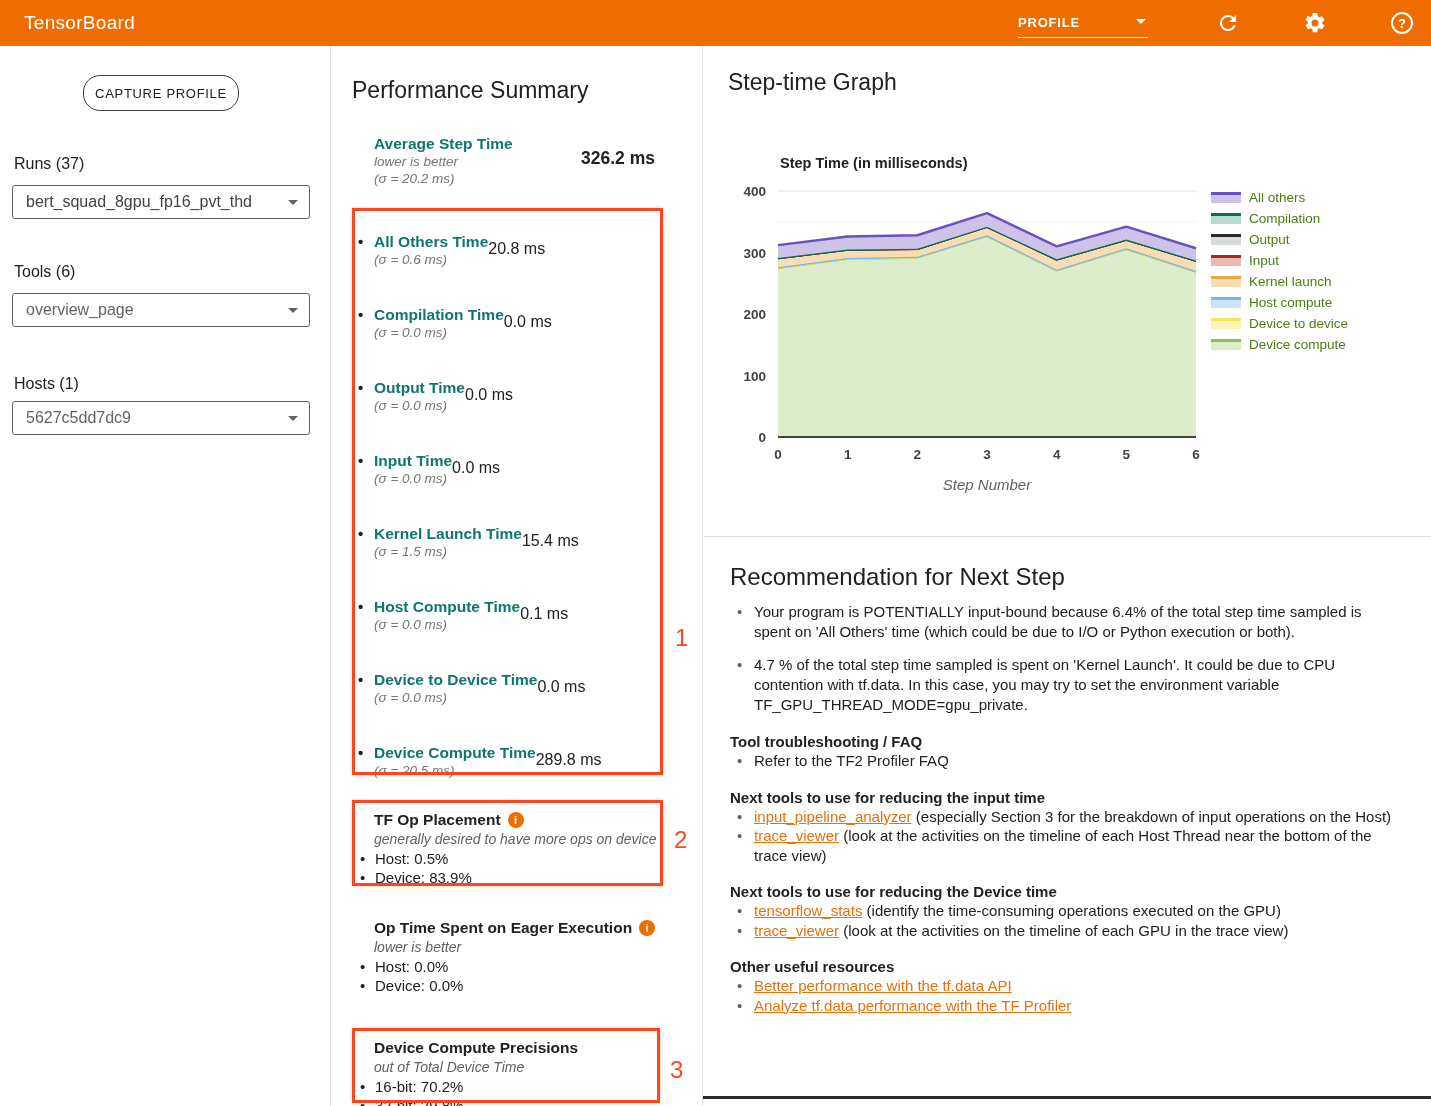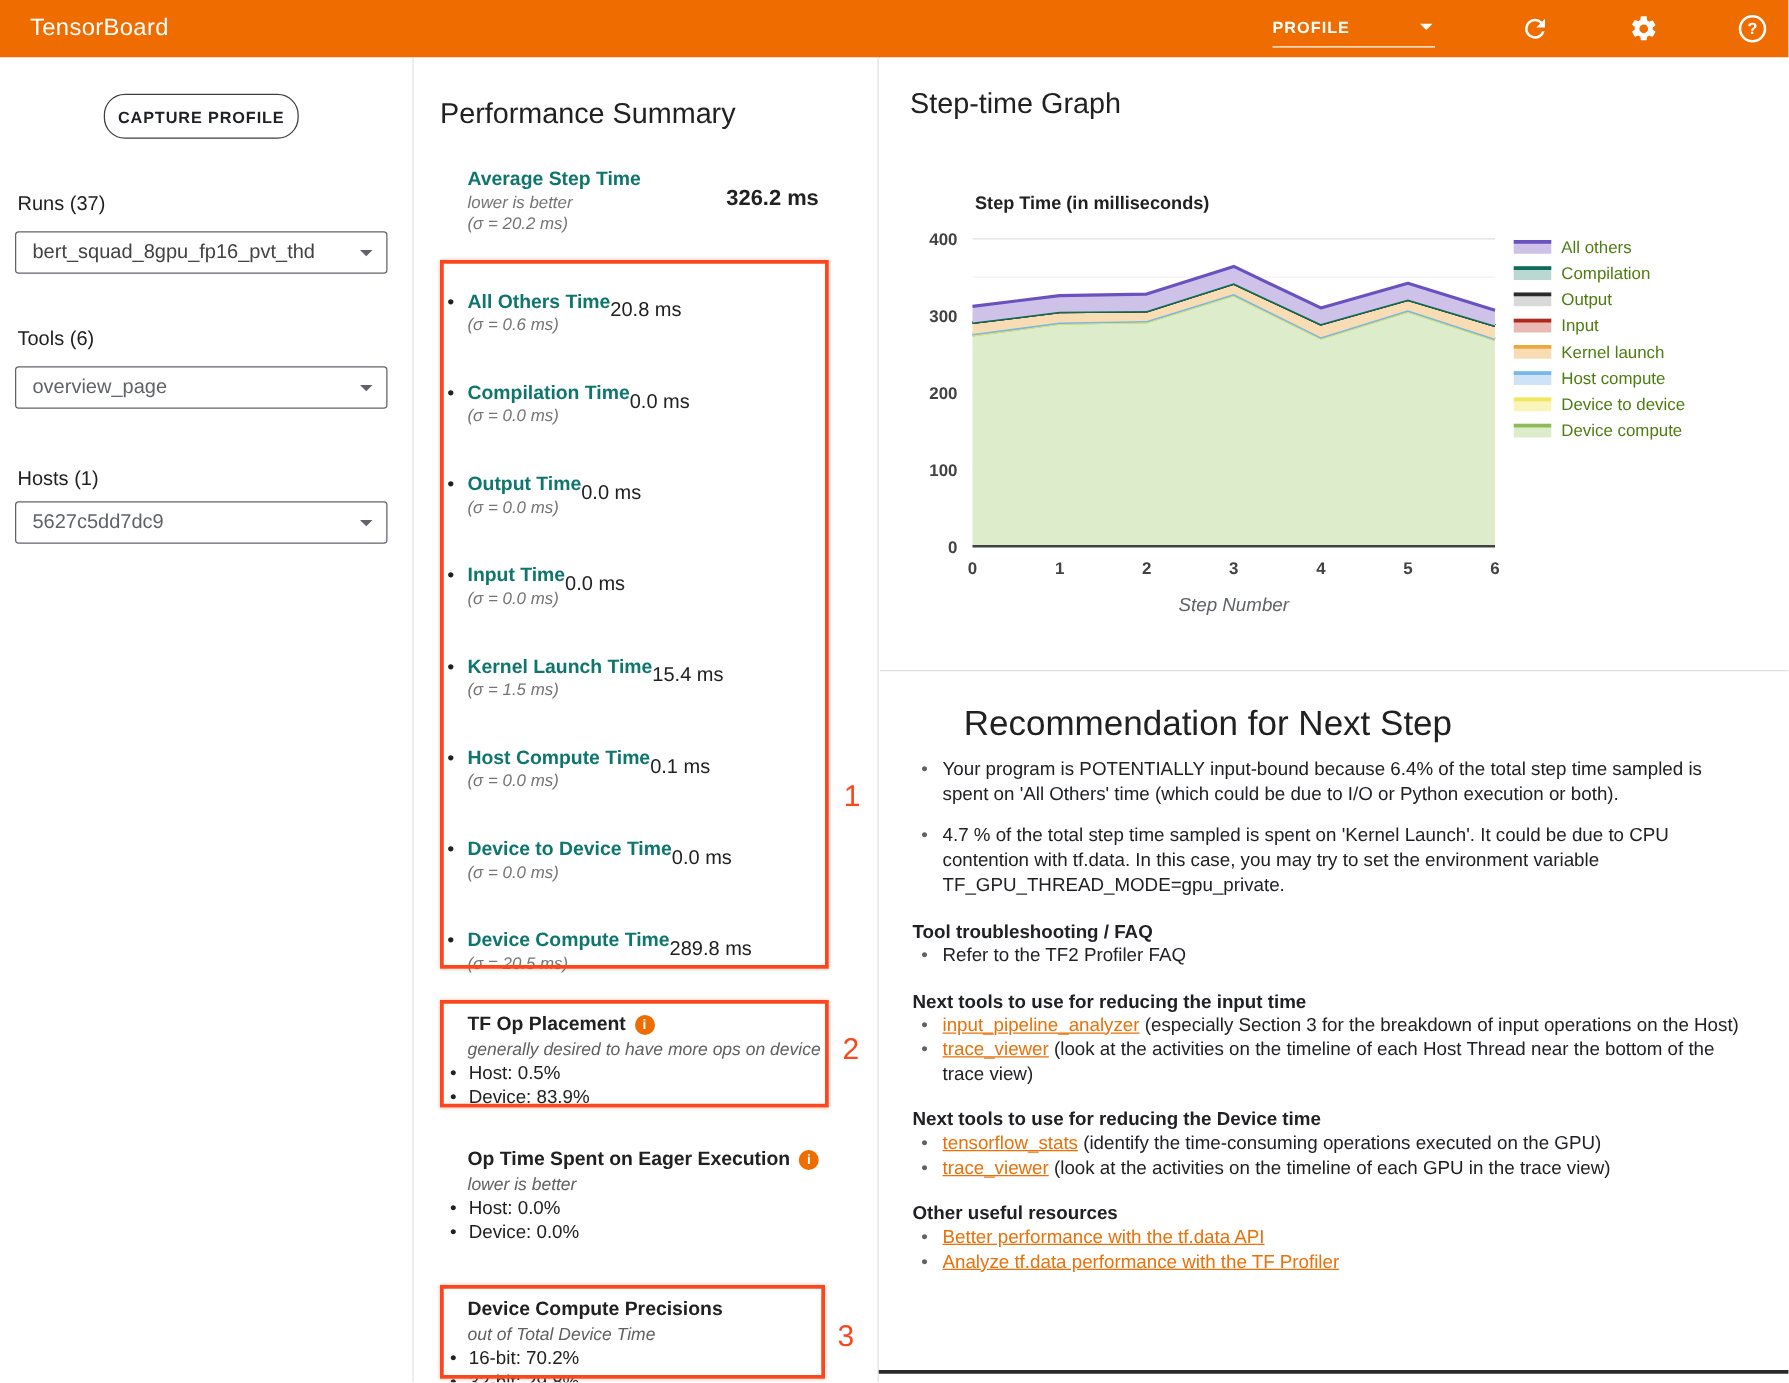--- a/index.html
+++ b/index.html
@@ -18,21 +18,21 @@
 
   
   #sidebar { position:absolute; left:0; top:46px; width:331px; height:1060px; border-right:1px solid #e0e0e0; background:#fff; }
   #summary-pane { position:absolute; left:331px; top:46px; width:372px; height:1060px; border-right:1px solid #e0e0e0; background:#fff; }
   #right-pane { position:absolute; left:704px; top:46px; width:727px; height:1060px; background:#fff; }
   #graph-section { position:absolute; left:0; top:0; width:727px; height:491px; border-bottom:1px solid #e0e0e0; }
   #rec-section { position:absolute; left:0; top:491px; width:727px; height:560px; padding:26px 26px 0 26px; }
   #bottom-bar { position:absolute; left:703px; top:1096px; width:728px; height:3px; background:#2b2b2b; }
 
   
-  #capture-btn { position:absolute; left:83px; top:29px; width:156px; height:36px; border:1px solid #3c4043; border-radius:17px; background:#fff; font-size:13px; font-weight:700; letter-spacing:.7px; color:#202124; display:flex; align-items:center; justify-content:center; cursor:pointer; }
+  #capture-btn { position:absolute; left:83px; top:29px; width:156px; height:36px; border:1px solid #3c4043; border-radius:17px; background:#fff; font-size:13px; font-weight:400; letter-spacing:.7px; color:#202124; display:flex; align-items:center; justify-content:center; cursor:pointer; }
   .side-label { position:absolute; left:14px; font-size:16px; color:#212121; }
   .side-select { position:absolute; left:12px; width:298px; height:34px; border:1px solid #5f6368; border-radius:3px; font-size:16px; display:flex; align-items:center; padding:0 30px 0 13px; cursor:pointer; background:#fff; }
   .side-select .caret { position:absolute; right:11px; top:14px; width:0; height:0; border-left:5px solid transparent; border-right:5px solid transparent; border-top:5px solid #5f6368; }
   #runs-label   { top:109px; }  #runs-select  { top:139px; color:#424242; }
   #tools-label  { top:217px; }  #tools-select { top:247px; color:#5f6368; }
   #hosts-label  { top:329px; }  #hosts-select { top:355px; color:#5f6368; }
 
   
   .h2 { font-size:23px; font-weight:400; color:#212121; }
   #summary-title { position:absolute; left:21px; top:31px; }
@@ -72,21 +72,21 @@
   #graph-title { position:absolute; left:24px; top:23px; }
   #chart-title { position:absolute; left:76px; top:109px; font-size:14.5px; font-weight:700; color:#212121; }
   #chart-svg { position:absolute; left:0; top:94px; }
   #chart-xlabel { position:absolute; left:74px; top:430px; width:418px; text-align:center; font-size:15px; font-style:italic; color:#5f6368; }
   #legend { position:absolute; left:507px; top:141px; }
   .legend-row { display:flex; align-items:center; height:21px; }
   .legend-swatch { width:30px; height:11px; border-top:3px solid #000; flex:none; }
   .legend-label { font-size:13.5px; color:#4d7c0f; margin-left:8px; }
 
   
-  #rec-title { margin-bottom:11px; font-size:28px;margin-left:41px; }
+  #rec-title { margin-bottom:11px; font-size:24px; }
   .rec-bullets { list-style:none; margin-left:3px; }
   .rec-bullets > li { position:relative; font-size:15px; line-height:20px; color:#202124; padding-left:21px; margin-bottom:13px; max-width:668px; }
   .rec-bullets > li::before { content:"•"; position:absolute; left:4px; color:#5f6368; }
   .rec-group-title { font-size:15px; font-weight:700; color:#202124; margin-top:17px; line-height:19px; }
   .tool-list { list-style:none; margin-left:3px; }
   .tool-list li { position:relative; font-size:15px; line-height:19.5px; color:#202124; padding-left:21px; max-width:668px; }
   .tool-list li::before { content:"•"; position:absolute; left:4px; color:#5f6368; }
   .link { color:#e8710a; text-decoration:underline; cursor:pointer; }
 </style>
 </head>

